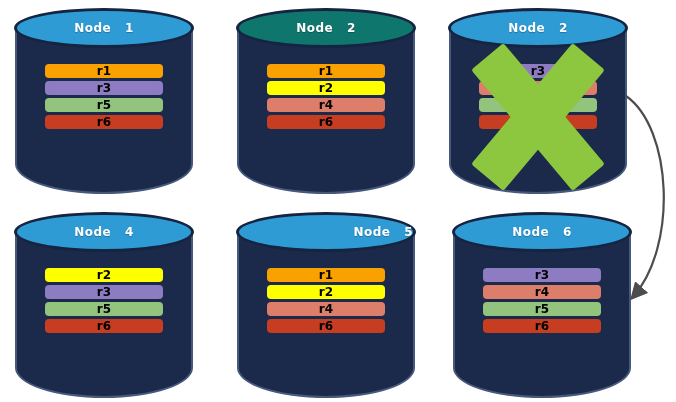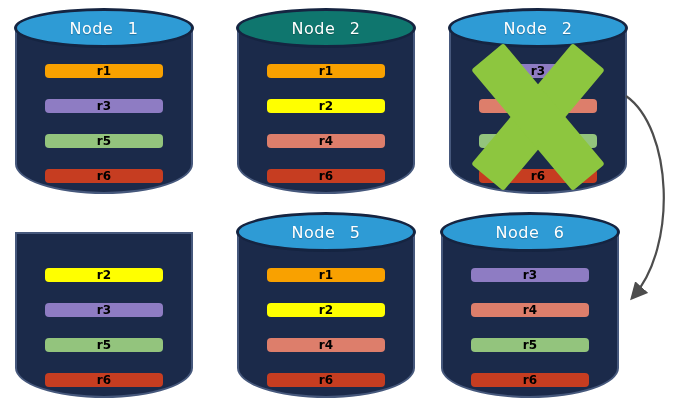--- a/index.html
+++ b/index.html
@@ -35,35 +35,35 @@
     background: #2E9BD5;
     border: 3px solid #152441;
     box-sizing: border-box;
     border-radius: 50%;
     display: flex;
     align-items: center;
     justify-content: center;
   }
   .node-title {
     color: #FFFFFF;
-    font-weight: normal;
-    font-size: 16px;
+    font-weight: bold;
+    font-size: 12px;
     letter-spacing: 0.5px;
     word-spacing: 9px;
     text-shadow: 0 1px 1px rgba(0,0,0,0.25);
   }
   .bars {
     position: absolute;
     left: 31px;
     width: 118px;
     top: 56px;
   }
   .bar {
     height: 14px;
-    margin-bottom: 21px;
+    margin-bottom: 3px;
     border-radius: 4px;
     display: flex;
     align-items: center;
     justify-content: center;
   }
   .bar span {
     color: #000000;
     font-weight: bold;
     font-size: 12px;
     line-height: 14px;
@@ -157,58 +157,61 @@
         </div>
     </div>
     <div class="x-mark">
       <div class="x-leg x-leg-a" style="background-color: rgb(141, 198, 63);"></div>
       <div class="x-leg x-leg-b" style="background-color: rgb(141, 198, 63);"></div>
     </div>
   </div>
 
   <div class="node" style="left:14px; top:212px">
     <div class="cyl-body" style="background-color: rgb(27, 42, 74);"></div>
+    <div class="cyl-top" style="background-color: rgb(46, 155, 213);">
+      <span class="node-title">Node 4</span>
+    </div>
     <div class="bars">
       <div class="bar" style="background-color: rgb(255, 255, 0);">
           <span>r2</span>
         </div>
       <div class="bar" style="background-color: rgb(142, 124, 195);">
           <span>r3</span>
         </div>
       <div class="bar" style="background-color: rgb(147, 196, 125);">
           <span>r5</span>
         </div>
       <div class="bar" style="background-color: rgb(198, 61, 33);">
           <span>r6</span>
         </div>
     </div>
   </div>
 
   <div class="node" style="left:236px; top:212px">
     <div class="cyl-body" style="background-color: rgb(27, 42, 74);"></div>
-    <div class="cyl-top" style="background-color: rgb(46, 155, 213);">
+    <div class="cyl-top" style="background-color: rgb(46, 155, 213); justify-content: flex-end;">
       <span class="node-title">Node 5</span>
     </div>
     <div class="bars">
       <div class="bar" style="background-color: rgb(249, 161, 0);">
           <span>r1</span>
         </div>
       <div class="bar" style="background-color: rgb(255, 255, 0);">
           <span>r2</span>
         </div>
       <div class="bar" style="background-color: rgb(221, 126, 107);">
           <span>r4</span>
         </div>
       <div class="bar" style="background-color: rgb(198, 61, 33);">
           <span>r6</span>
         </div>
     </div>
   </div>
 
-  <div class="node" style="left:440px; top:212px">
+  <div class="node" style="left:452px; top:212px">
     <div class="cyl-body" style="background-color: rgb(27, 42, 74);"></div>
     <div class="cyl-top" style="background-color: rgb(46, 155, 213);">
       <span class="node-title">Node 6</span>
     </div>
     <div class="bars">
       <div class="bar" style="background-color: rgb(142, 124, 195);">
           <span>r3</span>
         </div>
       <div class="bar" style="background-color: rgb(221, 126, 107);">
           <span>r4</span>

